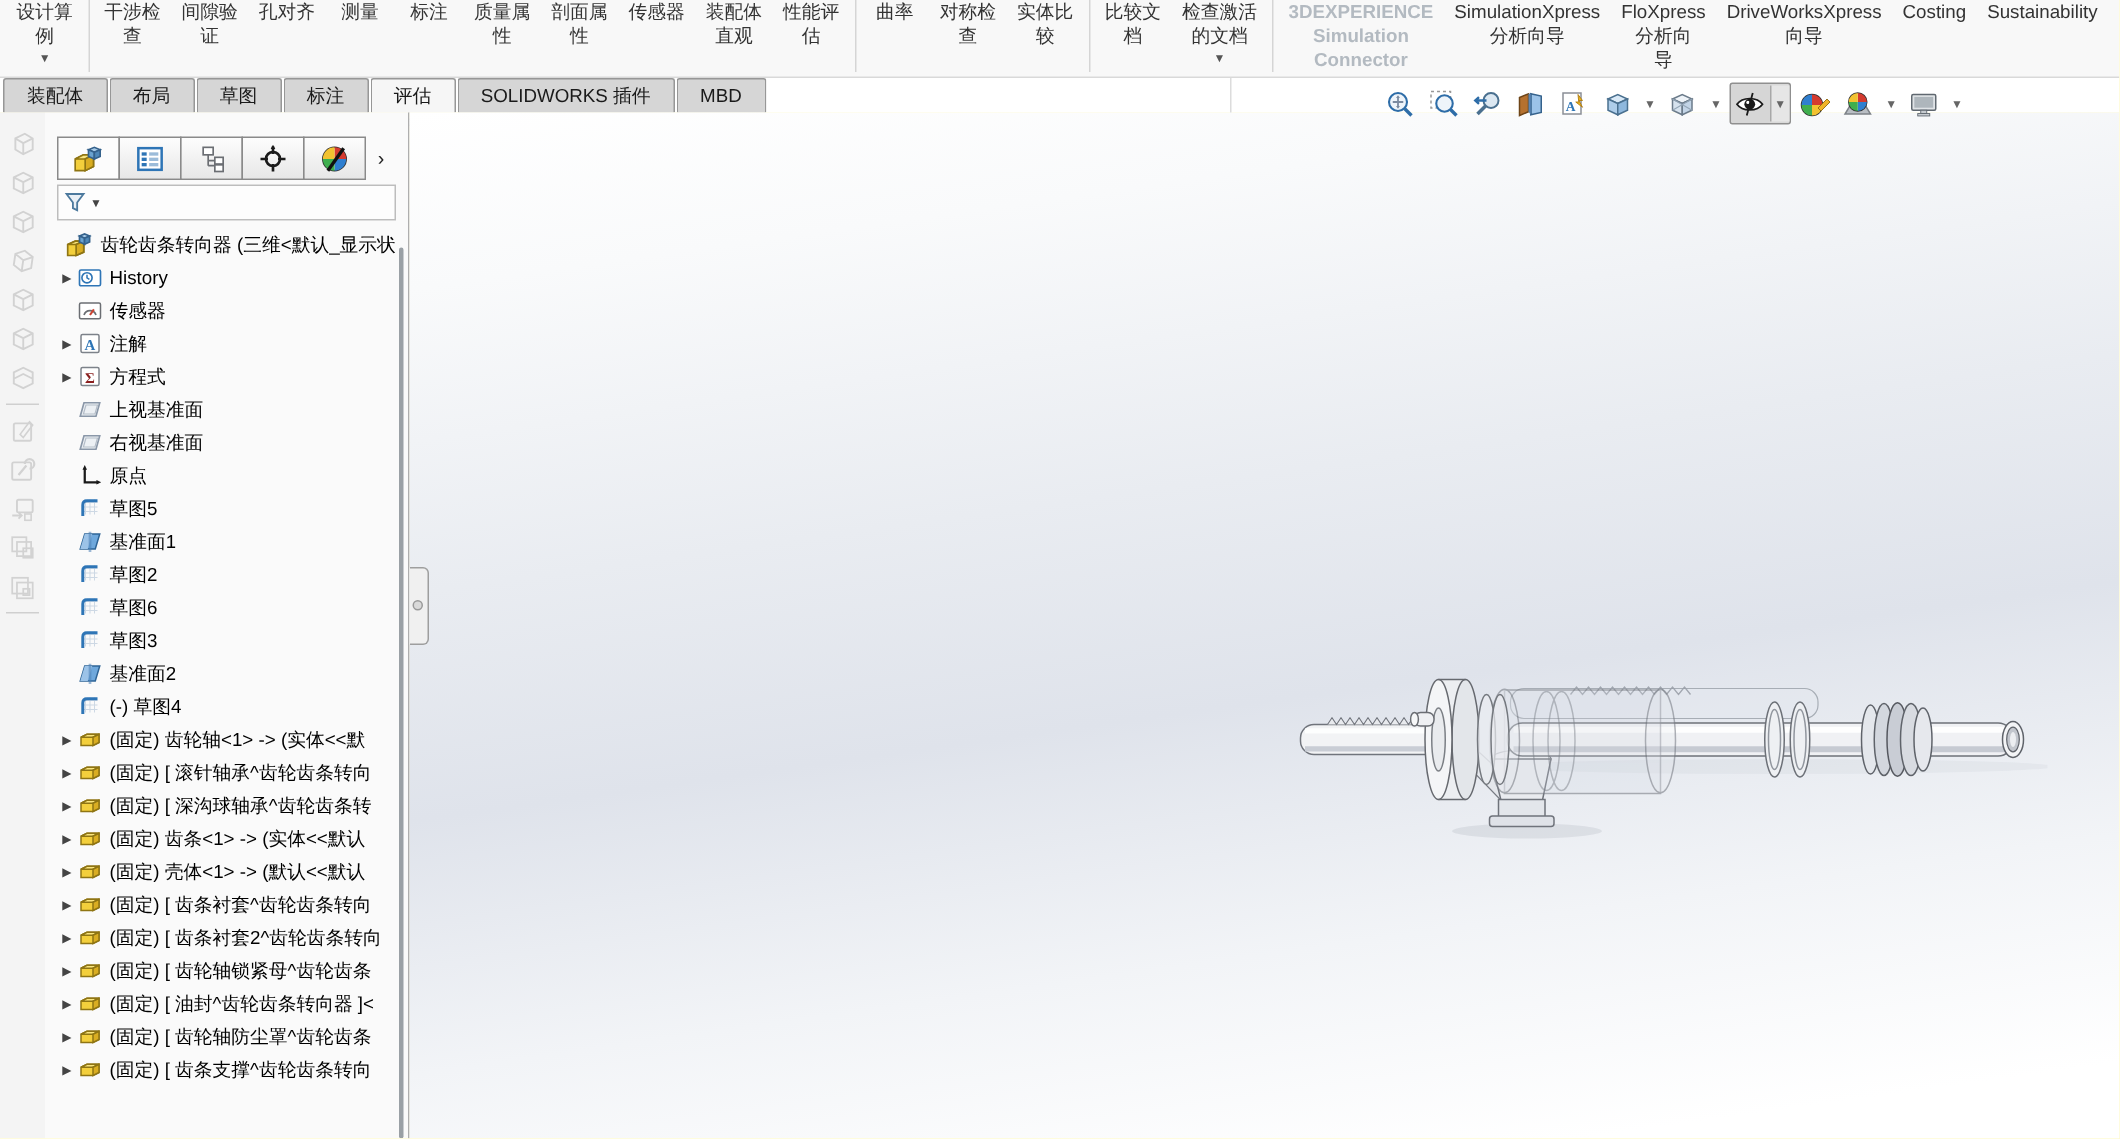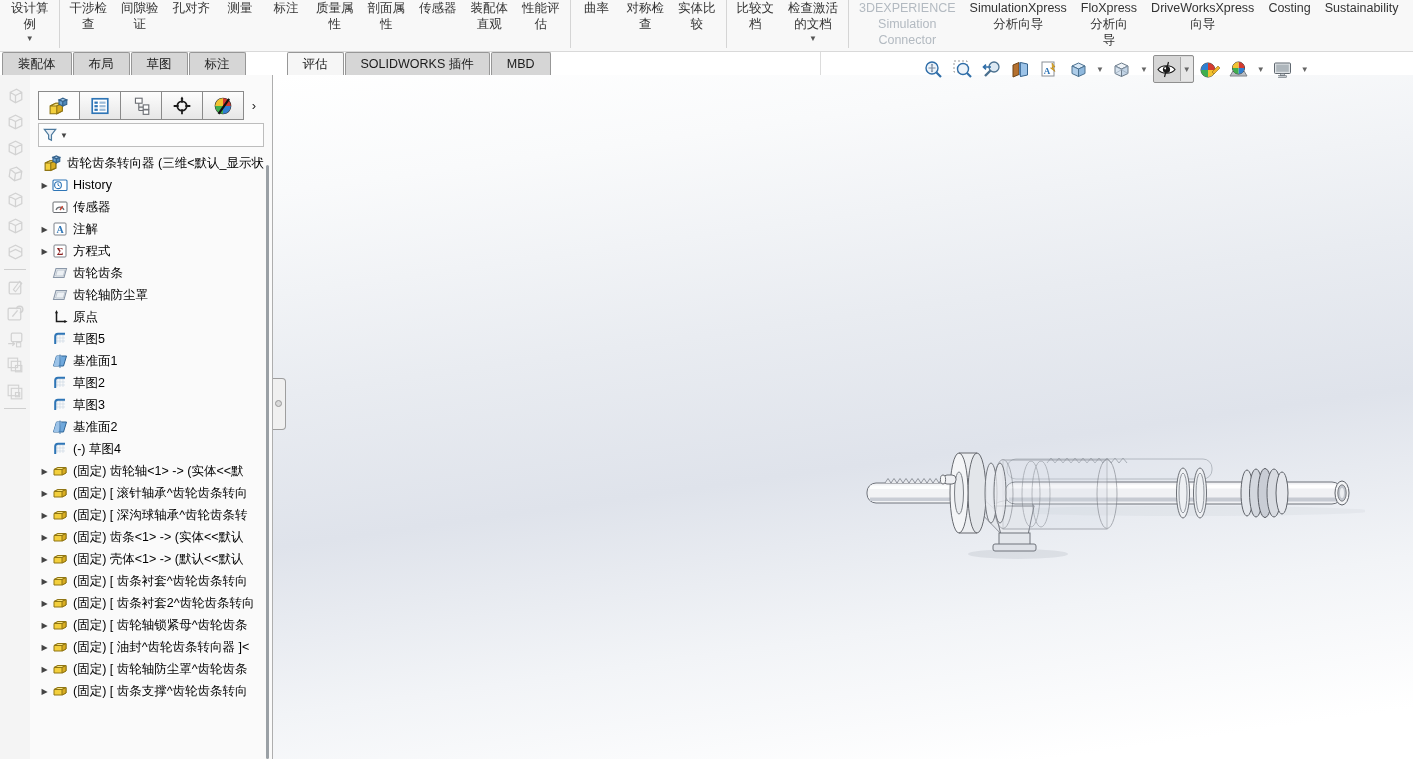--- a/index.html
+++ b/index.html
@@ -9,31 +9,31 @@
 
   
   .ribbon { position:absolute; left:0; top:0; width:1413px; height:52px;
     background:#f8f8f8; border-bottom:1px solid #d9d9d9;
     display:flex; align-items:flex-start; padding-left:4px; overflow:hidden; }
   .ribbon-item { display:flex; flex-direction:column; align-items:center;
     padding:0 7px; min-width:46px; height:52px; cursor:default; color:#333; }
   .ribbon-label { font-size:12.5px; line-height:16px; text-align:center; white-space:pre-line; }
   .ribbon-item .caret { display:none; font-size:8px; color:#555; margin-top:3px; line-height:8px; }
   .ribbon-item.dropdown .caret { display:block; }
-  .ribbon-item.disabled { color:#b3bac1; }
+  .ribbon-item.disabled { color:#b3bac1;font-weight:bold; }
   .ribbon-item.type-sep { min-width:1px; width:1px; padding:0; margin:0 3px;
     height:48px; background:#d5d5d5; pointer-events:none; }
 
   
   .tabrow { position:absolute; left:0; top:52px; width:1413px; height:23px; background:#fff; }
   .tabs { display:flex; height:23px; align-items:stretch; padding-left:2px; }
   .tab { display:flex; align-items:center; padding:0 15px; font-size:12.5px; color:#1a1a1a;
     background:#d6d6d6; border:1px solid #979797; border-bottom:none;
     border-radius:2px 2px 0 0; margin-right:1px; cursor:default; }
-  .tab.active { background:#f6f6f6;margin-left:40px; }
+  .tab.active { background:#f6f6f6; }
   .cm-edge { position:absolute; left:820px; top:0; width:1px; height:36px; background:#dcdcdc; }
   .cm-bar { position:absolute; left:5px; top:27px; width:810px; height:5px;
     background:#ededed; border:1px solid #cccccc; border-radius:2px; }
   .cm-bar .dots { position:absolute; left:1px; top:0; width:34px; height:3px;
     background:repeating-linear-gradient(90deg,#b5b5b5 0 1px,transparent 1px 3px); }
   .cm-grip { position:absolute; left:148px; top:28px; width:8px; height:8px; border-radius:50%;
     background:#e0e0e0; border:1px solid #9c9c9c; }
 
   
   .main { position:absolute; left:0; top:75px; width:1413px; height:684px; display:flex; }
@@ -468,33 +468,33 @@
             <div class="tree-row icon-plane">
             <span class="tw">▶</span>
             <span class="tree-icon">
 
               <svg class="v-plane" viewBox="0 0 16 16">
                   <polygon points="4,3.5 14.5,3.5 12,12.5 1.5,12.5" fill="rgba(205,218,233,.3)" stroke="#8a97a8" stroke-width="1.1"></polygon>
                   <polygon points="5.3,5 13,5 11.3,11 3.6,11" fill="none" stroke="#b4bdc8" stroke-width=".8"></polygon>
                 </svg>
 
             </span>
-            <span class="tree-label">齿轮齿条</span>
+            <span class="tree-label">上视基准面</span>
           </div>
             <div class="tree-row icon-plane">
             <span class="tw">▶</span>
             <span class="tree-icon">
 
               <svg class="v-plane" viewBox="0 0 16 16">
                   <polygon points="4,3.5 14.5,3.5 12,12.5 1.5,12.5" fill="rgba(205,218,233,.3)" stroke="#8a97a8" stroke-width="1.1"></polygon>
                   <polygon points="5.3,5 13,5 11.3,11 3.6,11" fill="none" stroke="#b4bdc8" stroke-width=".8"></polygon>
                 </svg>
 
             </span>
-            <span class="tree-label">齿轮轴防尘罩</span>
+            <span class="tree-label">右视基准面</span>
           </div>
             <div class="tree-row icon-origin">
             <span class="tw">▶</span>
             <span class="tree-icon">
 
               <svg class="v-origin" viewBox="0 0 16 16">
                   <path d="M4.5 3.5 L4.5 12.5 L13.5 12.5" fill="none" stroke="#1a1a1a" stroke-width="1.5"></path>
                   <polygon points="4.5,1 3,4.2 6,4.2" fill="#1a1a1a"></polygon>
                   <polygon points="15.5,12.5 12.3,11 12.3,14" fill="#1a1a1a"></polygon>
                 </svg>
@@ -531,20 +531,32 @@
             <span class="tw">▶</span>
             <span class="tree-icon">
 
               <svg class="v-sketch" viewBox="0 0 16 16">
                   <path d="M3 4h10M3 7h10M3 10h10M5 2v10M8 2v10M11 2v10" stroke="#cdd8e4" stroke-width=".7"></path>
                   <path d="M13 2.8 H6 Q3.2 2.8 3.2 5.6 V13" fill="none" stroke="#2e75b6" stroke-width="2"></path>
                 </svg>
 
             </span>
             <span class="tree-label">草图2</span>
+          </div>
+            <div class="tree-row icon-sketch">
+            <span class="tw">▶</span>
+            <span class="tree-icon">
+
+              <svg class="v-sketch" viewBox="0 0 16 16">
+                  <path d="M3 4h10M3 7h10M3 10h10M5 2v10M8 2v10M11 2v10" stroke="#cdd8e4" stroke-width=".7"></path>
+                  <path d="M13 2.8 H6 Q3.2 2.8 3.2 5.6 V13" fill="none" stroke="#2e75b6" stroke-width="2"></path>
+                </svg>
+
+            </span>
+            <span class="tree-label">草图6</span>
           </div>
             <div class="tree-row icon-sketch">
             <span class="tw">▶</span>
             <span class="tree-icon">
 
               <svg class="v-sketch" viewBox="0 0 16 16">
                   <path d="M3 4h10M3 7h10M3 10h10M5 2v10M8 2v10M11 2v10" stroke="#cdd8e4" stroke-width=".7"></path>
                   <path d="M13 2.8 H6 Q3.2 2.8 3.2 5.6 V13" fill="none" stroke="#2e75b6" stroke-width="2"></path>
                 </svg>
 

